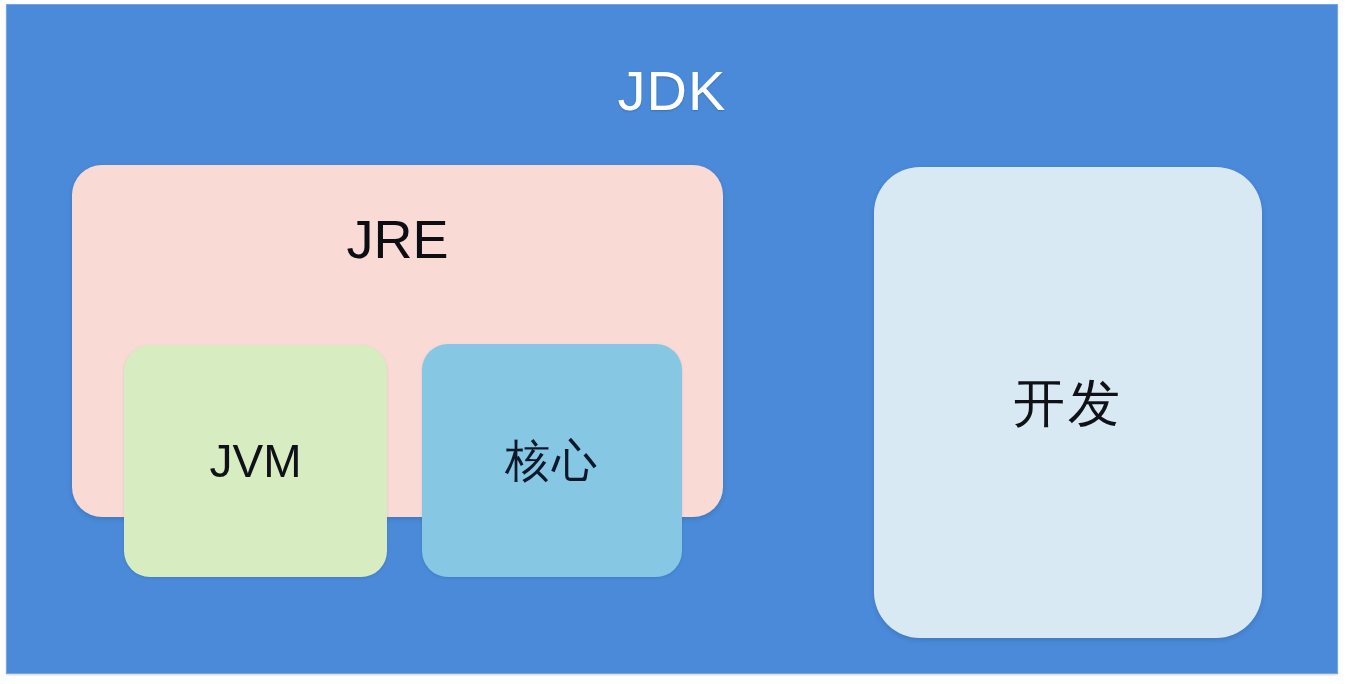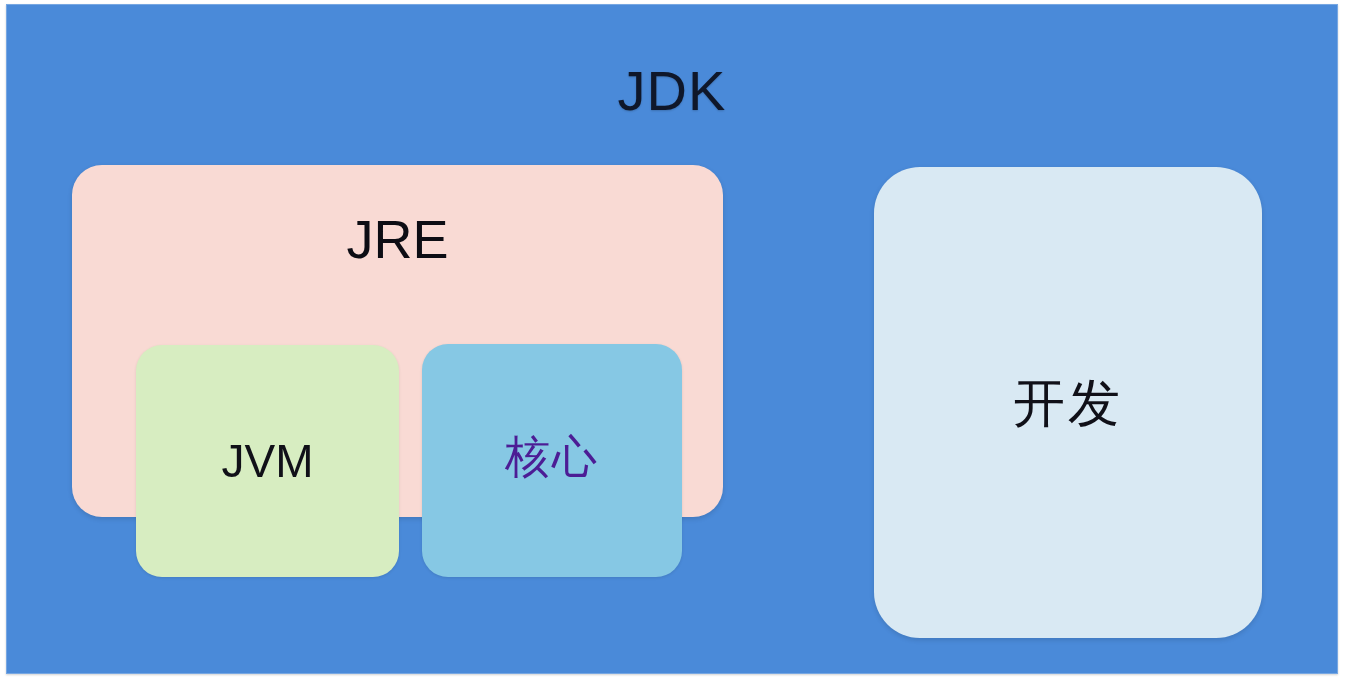--- a/index.html
+++ b/index.html
@@ -25,21 +25,21 @@
     background: #4a8ad9;
     box-shadow: inset 0 0 0 1px rgba(255,255,255,0.25),
                 0 1px 2px rgba(0,0,0,0.18);
   }
   .jdk-title {
     position: absolute;
     left: 0;
     top: 56px;
     width: 1332px;
     text-align: center;
-    color: #0f172a;
+    color: #ffffff;
     font-size: 56px;
     line-height: 62px;
     letter-spacing: 1px;
     font-weight: 400;
     text-shadow: 0 1px 2px rgba(0,0,0,0.18);
   }
   
   .jre-box {
     position: absolute;
     left: 66px;
@@ -67,21 +67,20 @@
     left: 52px;
     top: 180px;
     width: 263px;
     height: 232px;
     background: #d7edc1;
     border-radius: 26px;
     box-shadow: 0 1px 3px rgba(0,0,0,0.10);
     display: flex;
     align-items: center;
     justify-content: center;
-    margin-left: 12px;
   }
   .jvm-title {
     color: #101018;
     font-size: 46px;
     line-height: 52px;
     font-weight: 400;
   }
   
   .corelib-box {
     position: absolute;
@@ -91,26 +90,26 @@
     height: 233px;
     background: #86c8e4;
     border-radius: 26px;
     box-shadow: 0 1px 3px rgba(0,0,0,0.10);
     display: flex;
     flex-direction: column;
     align-items: center;
     justify-content: center;
   }
   .cjk-line {
-    color: #4c1d95;
+    color: #0f172a;
     font-size: 45px;
     line-height: 56px;
     letter-spacing: 2px;
     font-weight: 400;
-    font-family: Liberation Mono, monospace;
+    font-family: Liberation Serif, serif;
   }
   
   .devtools-box {
     position: absolute;
     left: 868px;
     top: 163px;
     width: 388px;
     height: 471px;
     background: #d9e9f3;
     border-radius: 46px;

